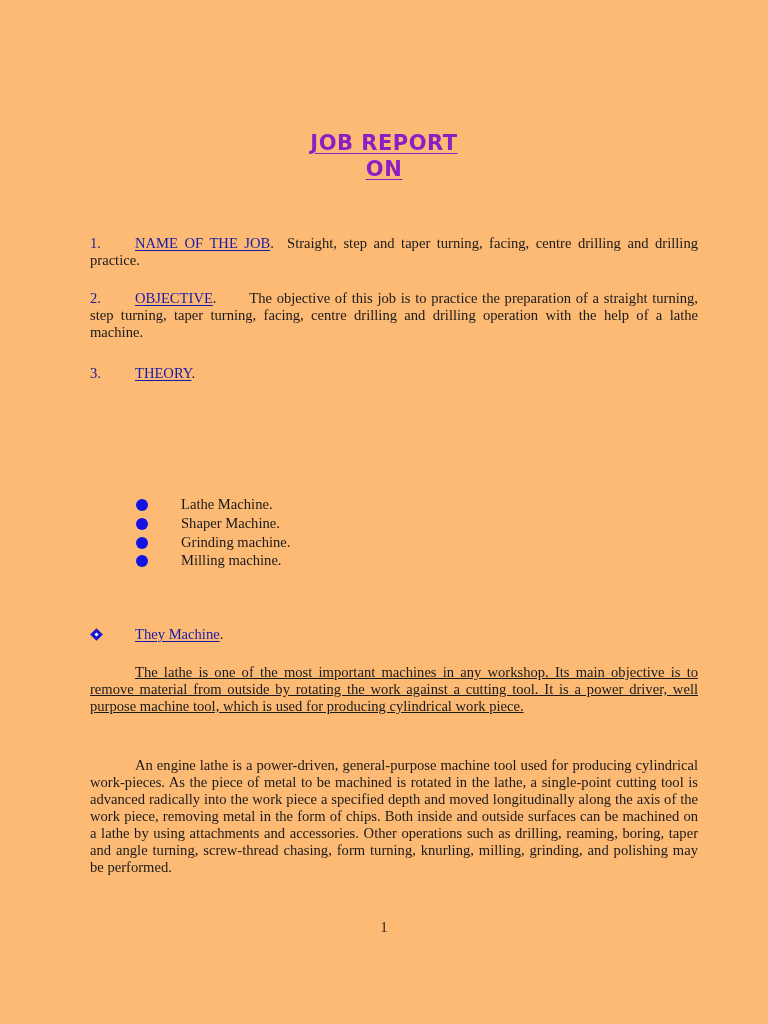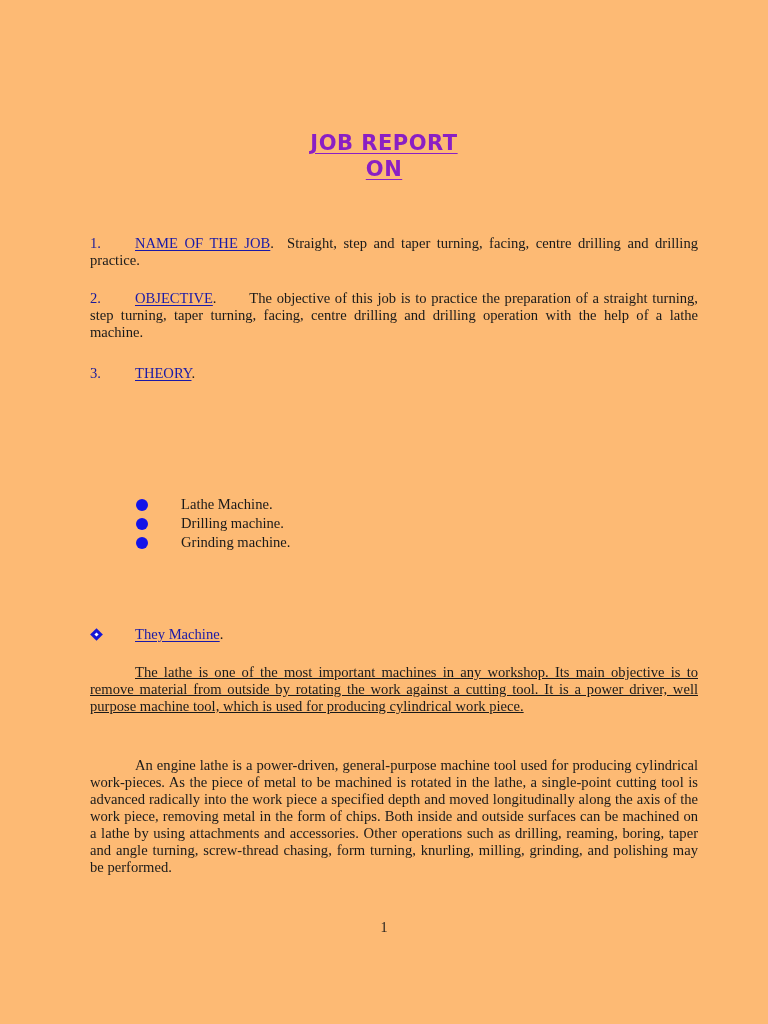--- a/index.html
+++ b/index.html
@@ -57,25 +57,29 @@
 
 
 
   <div class="list" style="top:495px;">
     <div class="li">
         <span class="bullet"></span>
         <span class="txt">Lathe Machine.</span>
       </div>
     <div class="li">
         <span class="bullet"></span>
-        <span class="txt">Drilling machine.</span>
+        <span class="txt">Shaper Machine.</span>
       </div>
     <div class="li">
         <span class="bullet"></span>
         <span class="txt">Grinding machine.</span>
+      </div>
+    <div class="li">
+        <span class="bullet"></span>
+        <span class="txt">Milling machine.</span>
       </div>
   </div>
 
   <div class="para" style="top:626px;">
     <span class="diamond"><span class="d"></span></span><span class="head">They Machine</span><span>.</span>
   </div>
 
   <div class="para indent" style="top:664px;text-decoration:underline;">The lathe is one of the most important machines in any workshop. Its main objective is to remove material from outside by rotating the work against a cutting tool. It is a power driver, well purpose machine tool, which is used for producing cylindrical work piece.</div>
   <div class="para indent" style="top:757px;">An engine lathe is a power-driven, general-purpose machine tool used for producing cylindrical work-pieces. As the piece of metal to be machined is rotated in the lathe, a single-point cutting tool is advanced radically into the work piece a specified depth and moved longitudinally along the axis of the work piece, removing metal in the form of chips. Both inside and outside surfaces can be machined on a lathe by using attachments and accessories. Other operations such as drilling, reaming, boring, taper and angle turning, screw-thread chasing, form turning, knurling, milling, grinding, and polishing may be performed.</div>
 

